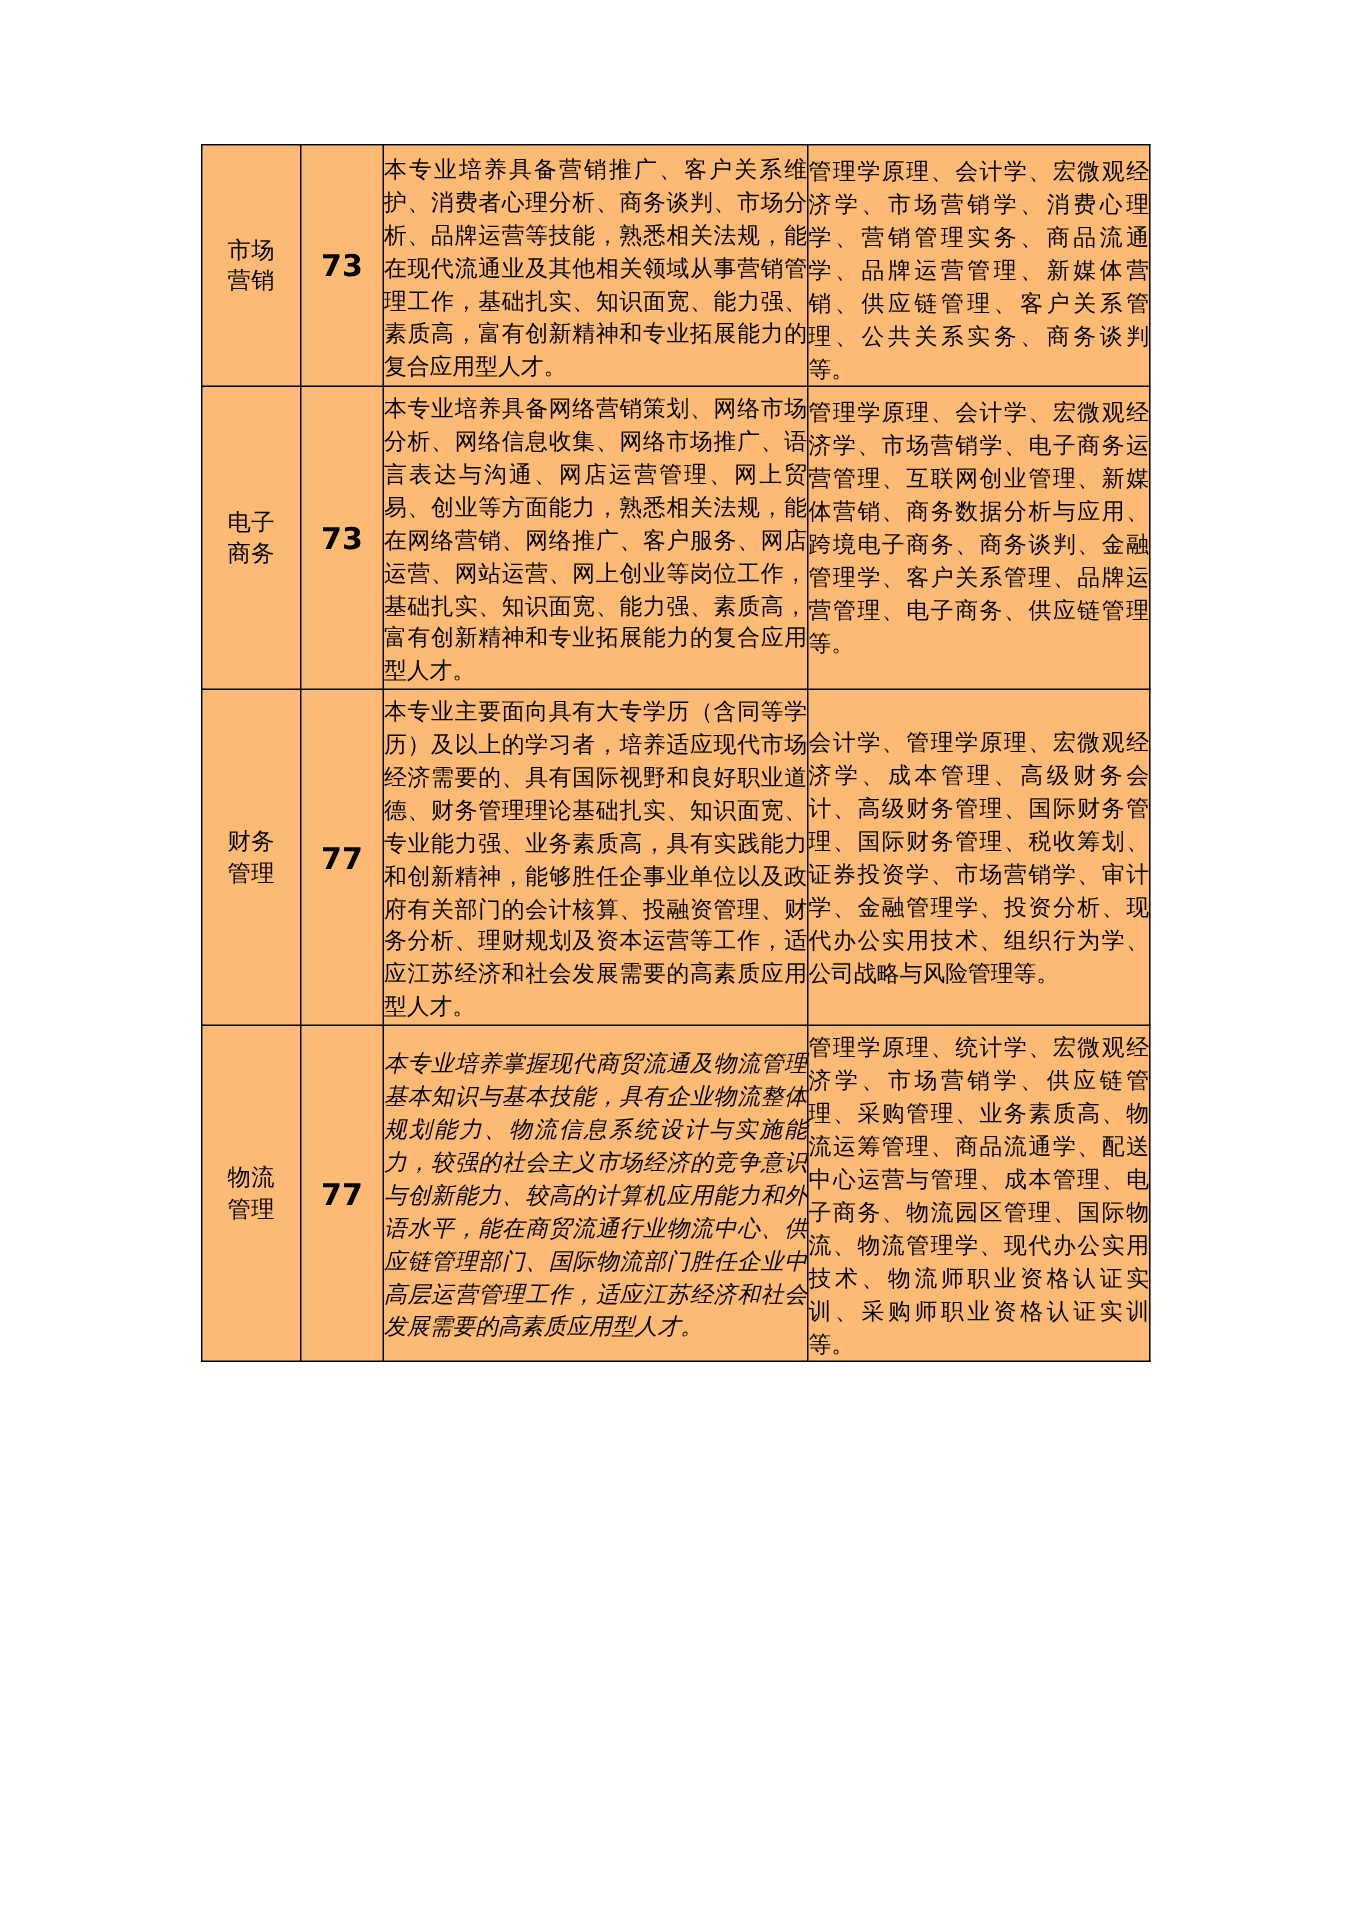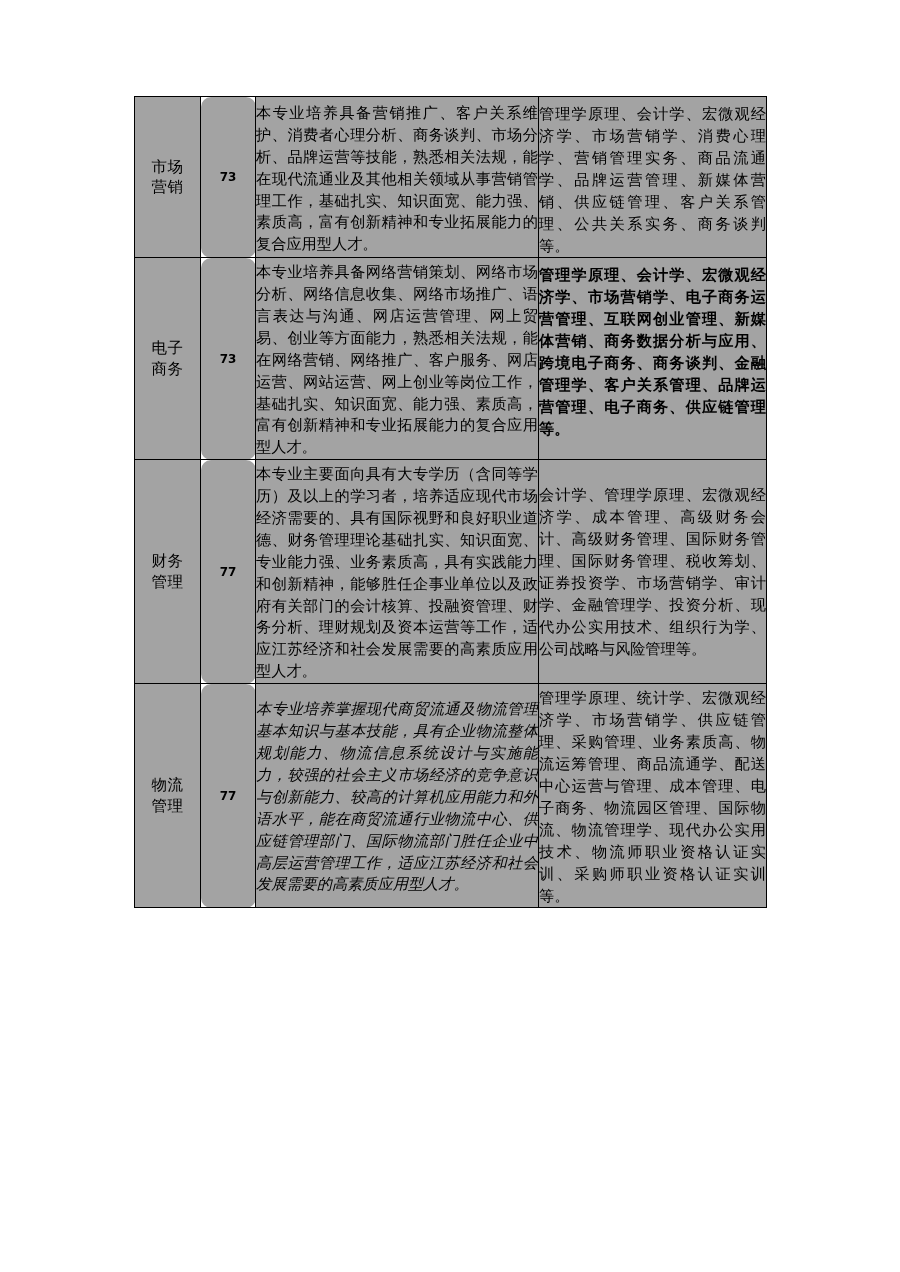--- a/index.html
+++ b/index.html
@@ -26,42 +26,41 @@
     top: 96px;
     width: 632px;
     border-collapse: collapse;
     table-layout: fixed;
     background: #ffffff;
   }
   table.curriculum-table td {
     border: 1px solid #000000;
     padding: 0;
     vertical-align: middle;
-    background: #a3a3a3;
+    background: #fdba74;
   }
   col.col-major   { width: 66px; }
   col.col-credits { width: 55px; }
   col.col-goal    { width: 283px; }
   col.col-courses { width: 228px; }
 
   .cell-major {
     text-align: center;
     font-size: 15.5px;
     line-height: 1.32;
     letter-spacing: 0.4px;
     padding: 2px 2px;
   }
   .cell-major .major-line { display: block; white-space: nowrap; }
 
   .cell-credits {
     text-align: center;
-    font-size: 12px;
+    font-size: 20px;
     font-weight: 600;
     font-family: "DejaVu Sans", "Liberation Sans", sans-serif;
-    border-radius: 10px;
   }
 
   .cell-goal {
     font-size: 15.2px;
     line-height: 1.44;
     text-align: justify;
     text-align-last: left;
     padding: 3px 4px 3px 5px;
     vertical-align: top;
     letter-spacing: 0px;
@@ -74,21 +73,21 @@
     text-align-last: left;
     padding: 3px 5px 3px 5px;
     vertical-align: middle;
     letter-spacing: 0px;
   }
 
   
   tr[data-row="0"] .cell-goal { padding-top: 5px; }
   tr[data-row="0"] .cell-courses { vertical-align: top; padding-top: 6px; }
   tr[data-row="1"] .cell-goal { padding-top: 4px; }
-  tr[data-row="1"] .cell-courses { vertical-align: top; padding-top: 6px; font-weight: bold; }
+  tr[data-row="1"] .cell-courses { vertical-align: top; padding-top: 6px; }
   tr[data-row="2"] .cell-goal { padding-top: 4px; margin-top: 16px; }
   tr[data-row="2"] .cell-courses { vertical-align: middle; }
   tr[data-row="3"] .cell-goal { padding-top: 4px; font-style: italic; }
   tr[data-row="3"] .cell-courses { vertical-align: top; padding-top: 3px; }
 </style>
 </head>
 <body>
 
 <div class="page">
 

